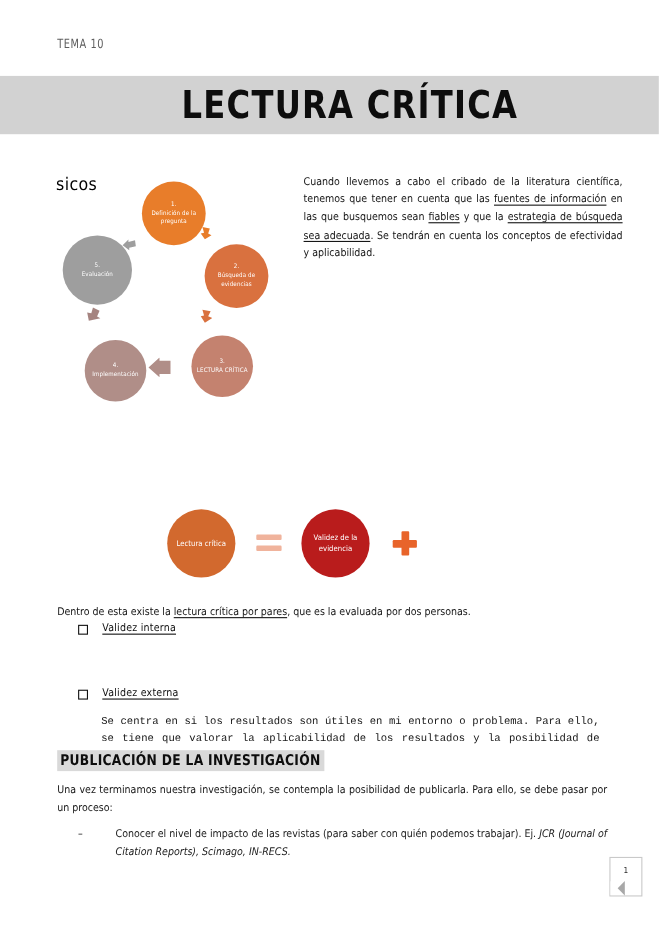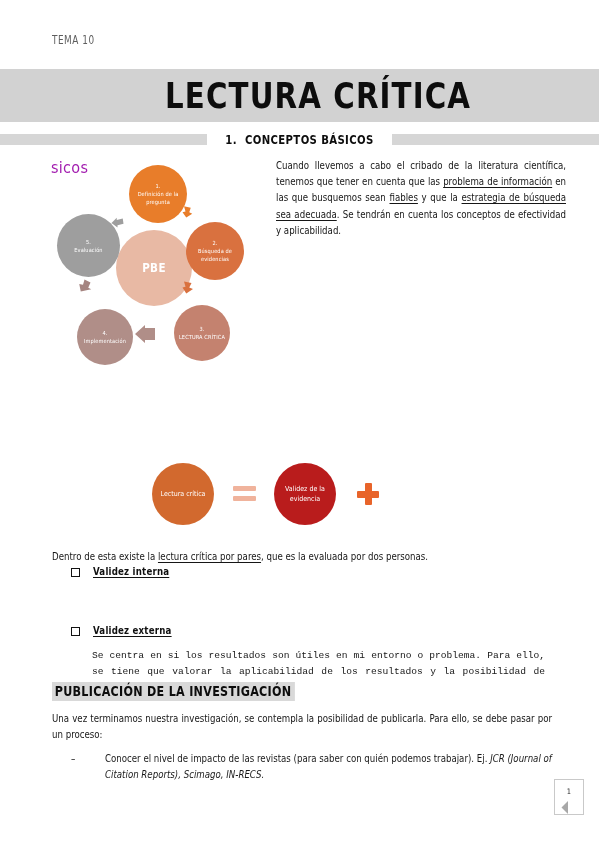--- a/index.html
+++ b/index.html
@@ -117,21 +117,21 @@
     left: 40px;
     top: 152px;
     width: 228px;
     height: 228px;
   }
   .pbe-label {
     position: absolute;
     left: 11px;
     top: 6px;
     font-size: 16px;
-    color: #a21caf;
+    color: #000000;
     font-family: "DejaVu Sans Condensed", "Liberation Sans", sans-serif;
     font-stretch: condensed;
     letter-spacing: 0.3px;
   }
   .pbe-circle {
     position: absolute;
     border-radius: 50%;
     display: flex;
     flex-direction: column;
     align-items: center;
@@ -218,21 +218,20 @@
 
   
   .cb-item {
     position: absolute;
     display: flex;
     align-items: flex-start;
     font-size: 9.6px;
     line-height: 14px;
     font-family: "DejaVu Sans Condensed", "Liberation Sans", sans-serif;
     font-stretch: condensed;
-    font-weight: bold;
   }
   .cb-box {
     width: 7px;
     height: 7px;
     border: 1.4px solid #111111;
     margin-right: 13px;
     margin-top: 3px;
     flex: 0 0 auto;
   }
   .cb-label {
@@ -317,34 +316,24 @@
 </head>
 <body>
 
 <div class="page">
 
   <div class="kicker">TEMA 10</div>
 
   <div class="title-band"></div>
   <div class="doc-title">LECTURA CRÍTICA</div>
 
-  <div class="sec-header" style="top:131px">
-    <div class="sec-rule left"></div>
-    <div class="sec-title">
-      <span class="sec-num">1.</span><span>CONCEPTOS BÁSICOS</span>
-    </div>
-    <div class="sec-rule right"></div>
-  </div>
 
   <div class="pbe-wrap">
     <div class="pbe-label">sicos</div>
 
-    <div class="pbe-center" style="left:76px; top:78px; width:76px; height:76px;">
-      <span>PBE</span>
-    </div>
 
     <div class="pbe-circle" style="left:89px; top:13px; width:58px; height:58px; background:#e87d2a;">
       <span class="cnum">1.</span>
       <span>Definición de la pregunta</span>
     </div>
 
     <div class="pbe-circle" style="left:146px; top:70px; width:58px; height:58px; background:#d9713f;">
       <span class="cnum">2.</span>
       <span>Búsqueda de evidencias</span>
     </div>
@@ -374,21 +363,21 @@
       <path d="M4 2 L14 4 L11 10 L16 12 L7 18 L2 10 L6 9 Z" fill="#d9713f"></path>
     </svg>
     <svg class="arrow-shape" style="left:93px; top:173px; width:24px; height:18px;" viewBox="0 0 24 18">
       <path d="M22 3 L22 15 L12 15 L12 18 L2 9 L12 0 L12 3 Z" fill="#b08e88"></path>
     </svg>
     <svg class="arrow-shape" style="left:37px; top:126px;" viewBox="0 0 20 20">
       <path d="M5 18 L3 8 L8 9 L10 2 L18 6 L15 13 L19 15 Z" fill="#a58480"></path>
     </svg>
   </div>
 
-  <div class="body-text" style="left:276px; top:158px; width:290px;">Cuando llevemos a cabo el cribado de la literatura científica, tenemos que tener en cuenta que las <u>problema de información</u> en las que busquemos sean <u>fiables</u> y que la <u>estrategia de búsqueda sea adecuada</u>. Se tendrán en cuenta los conceptos de efectividad y aplicabilidad.</div>
+  <div class="body-text" style="left:276px; top:158px; width:290px;">Cuando llevemos a cabo el cribado de la literatura científica, tenemos que tener en cuenta que las <u>fuentes de información</u> en las que busquemos sean <u>fiables</u> y que la <u>estrategia de búsqueda sea adecuada</u>. Se tendrán en cuenta los conceptos de efectividad y aplicabilidad.</div>
 
 
 
   <div class="eq-wrap">
     <div class="eq-circle" style="left:0px; background:#d2692e;">
       <span>Lectura crítica</span>
     </div>
 
     <div class="eq-equals" style="left:81px;">
       <span></span>

